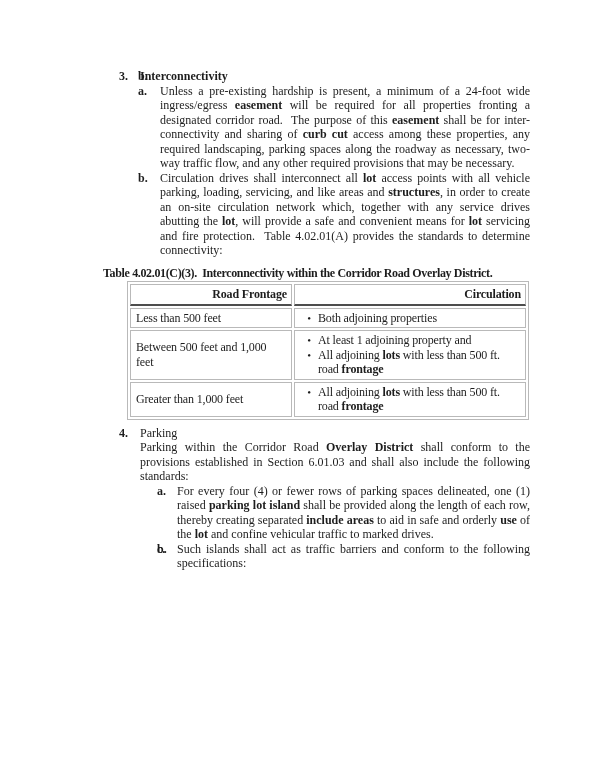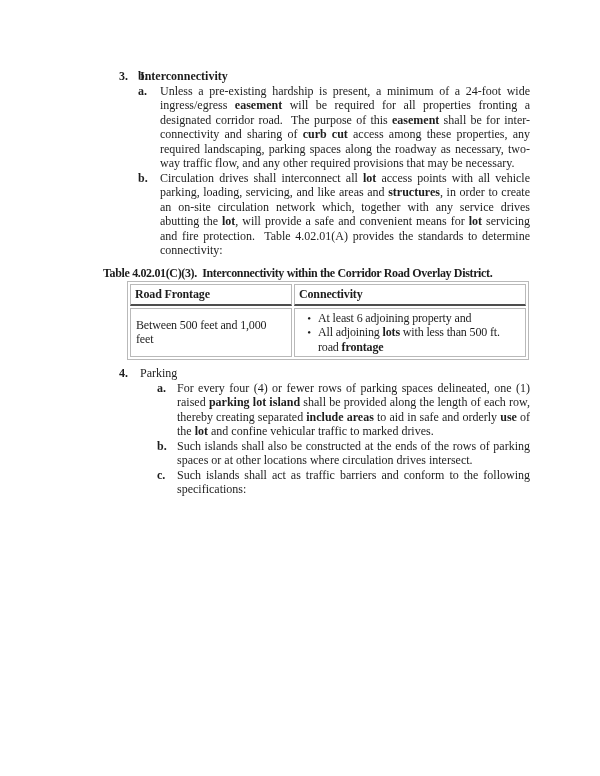--- a/index.html
+++ b/index.html
@@ -26,21 +26,21 @@
   }
   table.conn-table{
     margin:1px 0 6px 127px;
     width:402px;
     border-collapse:separate;border-spacing:2px;
     border:1px solid var(--table-border,#c6c6c6);
     background:#fff;
     font-size:12px;line-height:14.5px;letter-spacing:-0.15px;
   }
   table.conn-table th{
-    font-weight:bold;text-align:left;
+    font-weight:bold;text-align:right;
     border:1px solid var(--table-border,#b9b9b9);
     border-bottom:2px solid var(--header-rule,#4d4d4d);
     padding:2px 4px;
   }
   table.conn-table td{
     border:1px solid var(--table-border,#b9b9b9);
     vertical-align:middle;
     padding:2px 5px;
   }
   td.col-frontage{width:150px;}
@@ -72,54 +72,74 @@
       <span class="lbl">b.</span>
       <span><span>Circulation drives shall interconnect all </span><b>lot</b><span> access points with all vehicle parking, loading, servicing, and like areas and </span><b>structures</b><span>, in order to create an on-site circulation network which, together with any service drives abutting the </span><b>lot</b><span>, will provide a safe and convenient means for </span><b>lot</b><span> servicing and fire protection.&nbsp; Table 4.02.01(A) provides the standards to determine connectivity:</span></span>
     </div>
 
     <div class="table-title"><b>Table 4.02.01(C)(3).&nbsp; Interconnectivity within the Corridor Road Overlay District.</b></div>
 
     <table class="conn-table">
       <thead>
         <tr>
           <th>Road Frontage</th>
-          <th>Connectivity</th>
+          <th>Circulation</th>
         </tr>
       </thead>
       <tbody>
+        <tr>
+          <td class="col-frontage">Less than 500 feet</td>
+          <td>
+            <div class="bullet-line">
+              <span class="b-dot">•</span>
+              <span class="b-txt"><span>Both adjoining properties</span></span>
+            </div>
+          </td>
+        </tr>
         <tr>
           <td class="col-frontage">Between 500 feet and 1,000 feet</td>
           <td>
             <div class="bullet-line">
               <span class="b-dot">•</span>
-              <span class="b-txt"><span>At least 6 adjoining property and</span></span>
+              <span class="b-txt"><span>At least 1 adjoining property and</span></span>
             </div>
+            <div class="bullet-line">
+              <span class="b-dot">•</span>
+              <span class="b-txt"><span>All adjoining </span><b>lots</b><span> with less than 500 ft. road </span><b>frontage</b></span>
+            </div>
+          </td>
+        </tr>
+        <tr>
+          <td class="col-frontage">Greater than 1,000 feet</td>
+          <td>
             <div class="bullet-line">
               <span class="b-dot">•</span>
               <span class="b-txt"><span>All adjoining </span><b>lots</b><span> with less than 500 ft. road </span><b>frontage</b></span>
             </div>
           </td>
         </tr>
       </tbody>
     </table>
 
     <div class="item l1">
       <span class="lbl">4.</span>
       <span><span>Parking</span></span>
     </div>
 
+    <div class="item noindent">
+      <span><span>Parking within the Corridor Road </span><b>Overlay District</b><span> shall conform to the provisions established in Section 6.01.03 and shall also include the following standards:</span></span>
+    </div>
 
     <div class="item l2b">
       <span class="lbl">a.</span>
       <span><span>For every four (4) or fewer rows of parking spaces delineated, one (1) raised </span><b>parking lot island</b><span> shall be provided along the length of each row, thereby creating separated </span><b>include areas</b><span> to aid in safe and orderly </span><b>use</b><span> of the </span><b>lot</b><span> and confine vehicular traffic to marked drives.</span></span>
     </div>
 
     <div class="item l2b">
       <span class="lbl">b.</span>
-      <span><span>Such islands shall also be constructed at the ends of the rows of parking spaces or at other locations where circulation drives intersect.</span></span>
     </div>
 
     <div class="item l2b">
       <span class="lbl">c.</span>
       <span><span>Such islands shall act as traffic barriers and conform to the following specifications:</span></span>
     </div>
 
   </div>
 </div>
 

